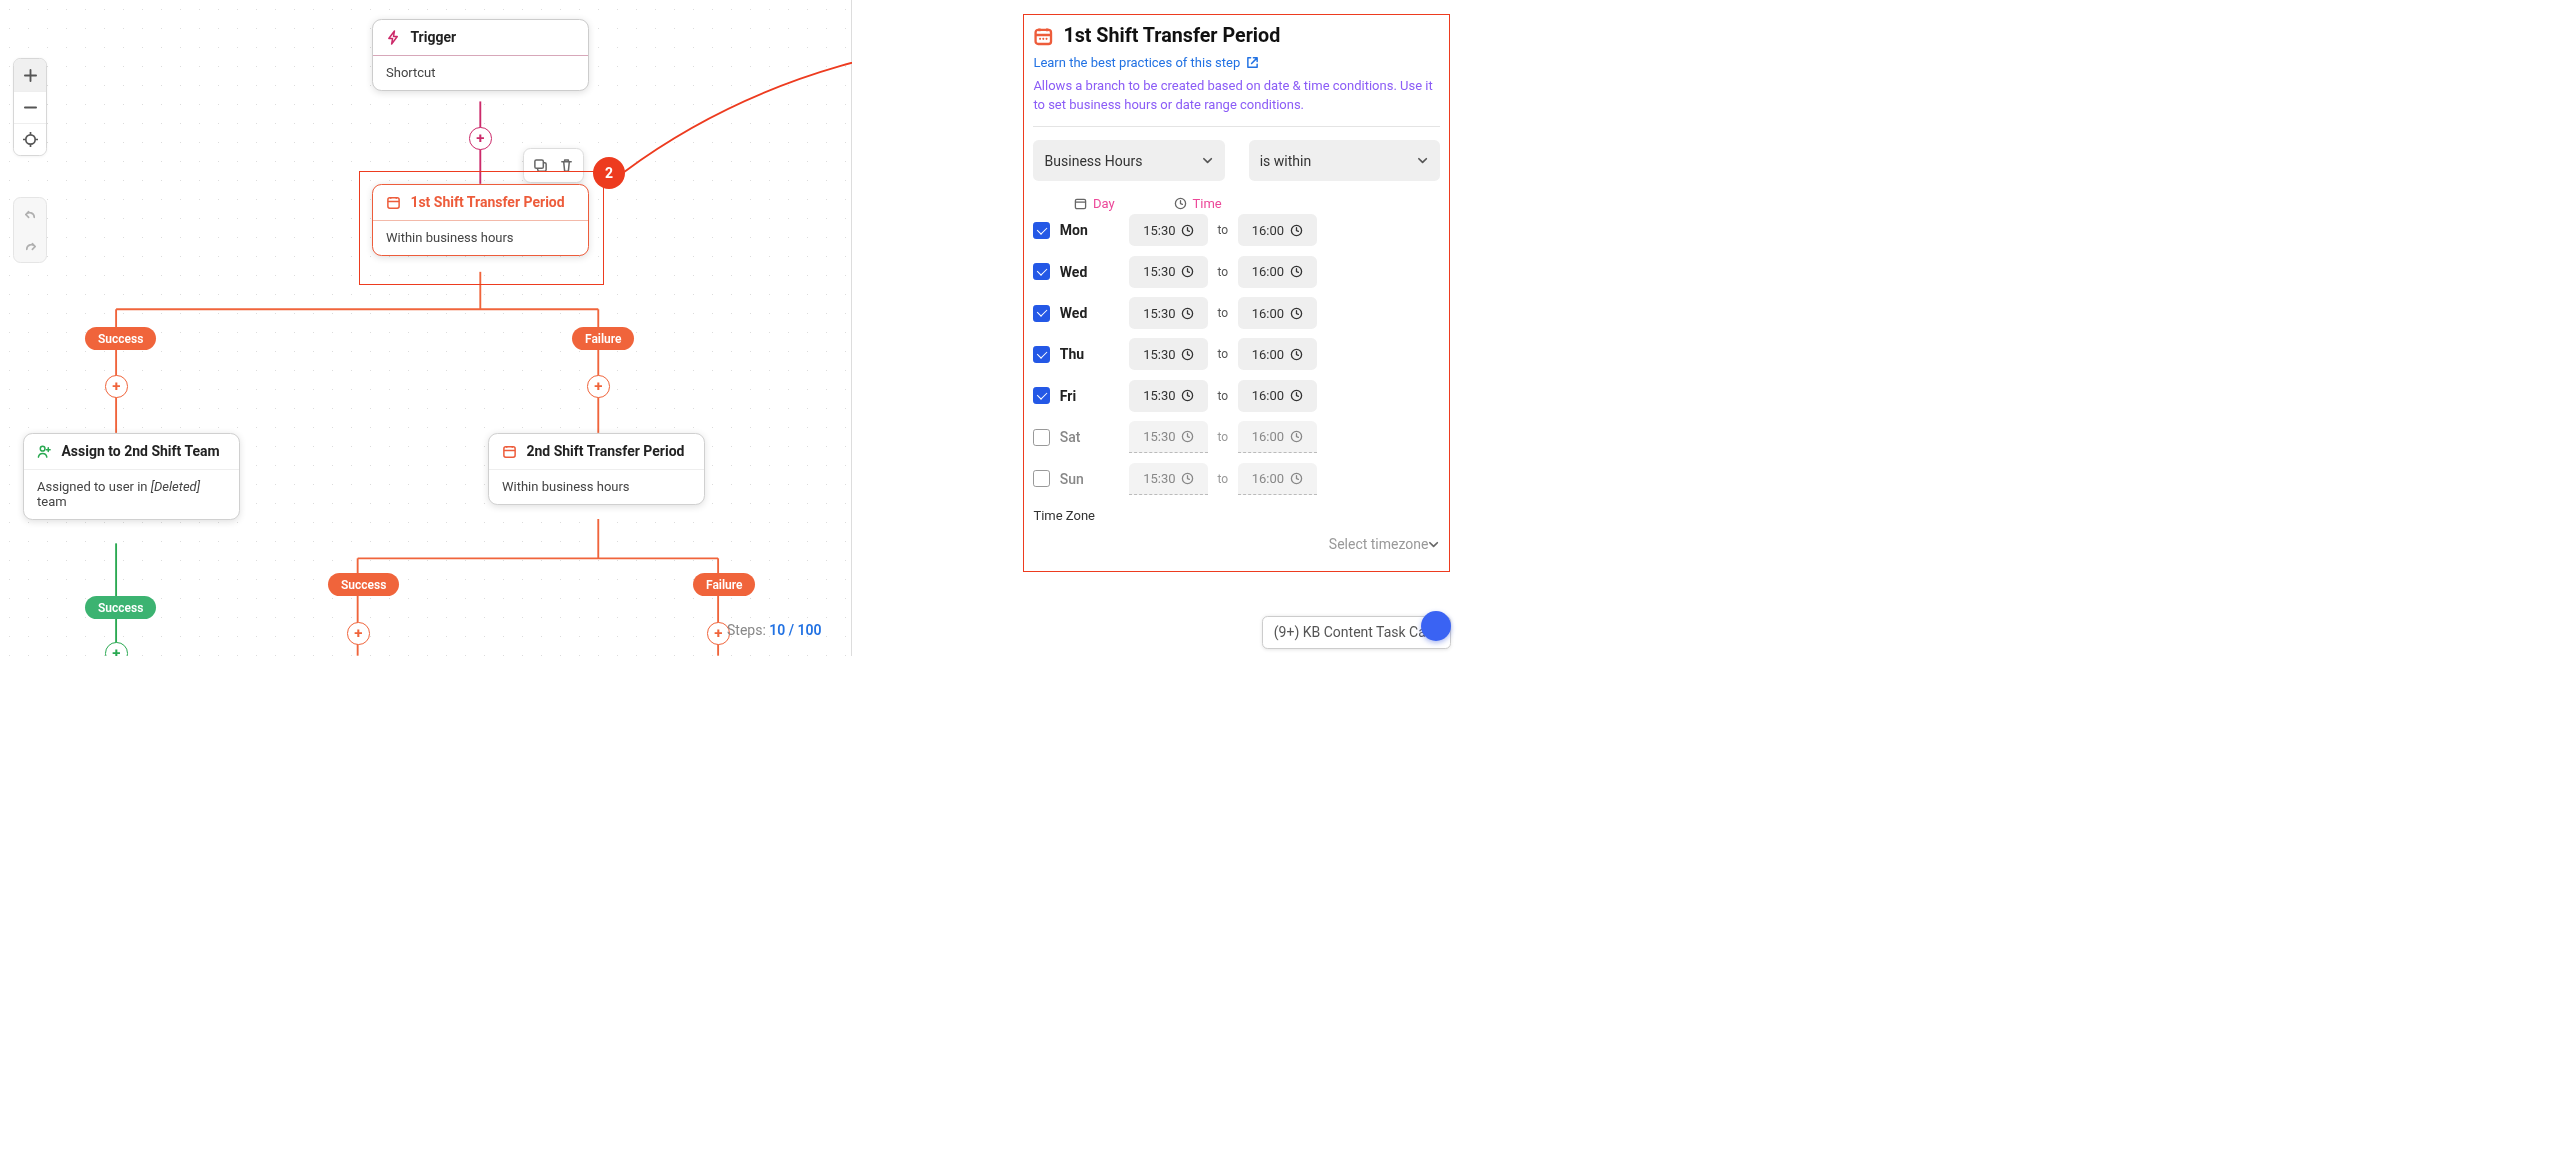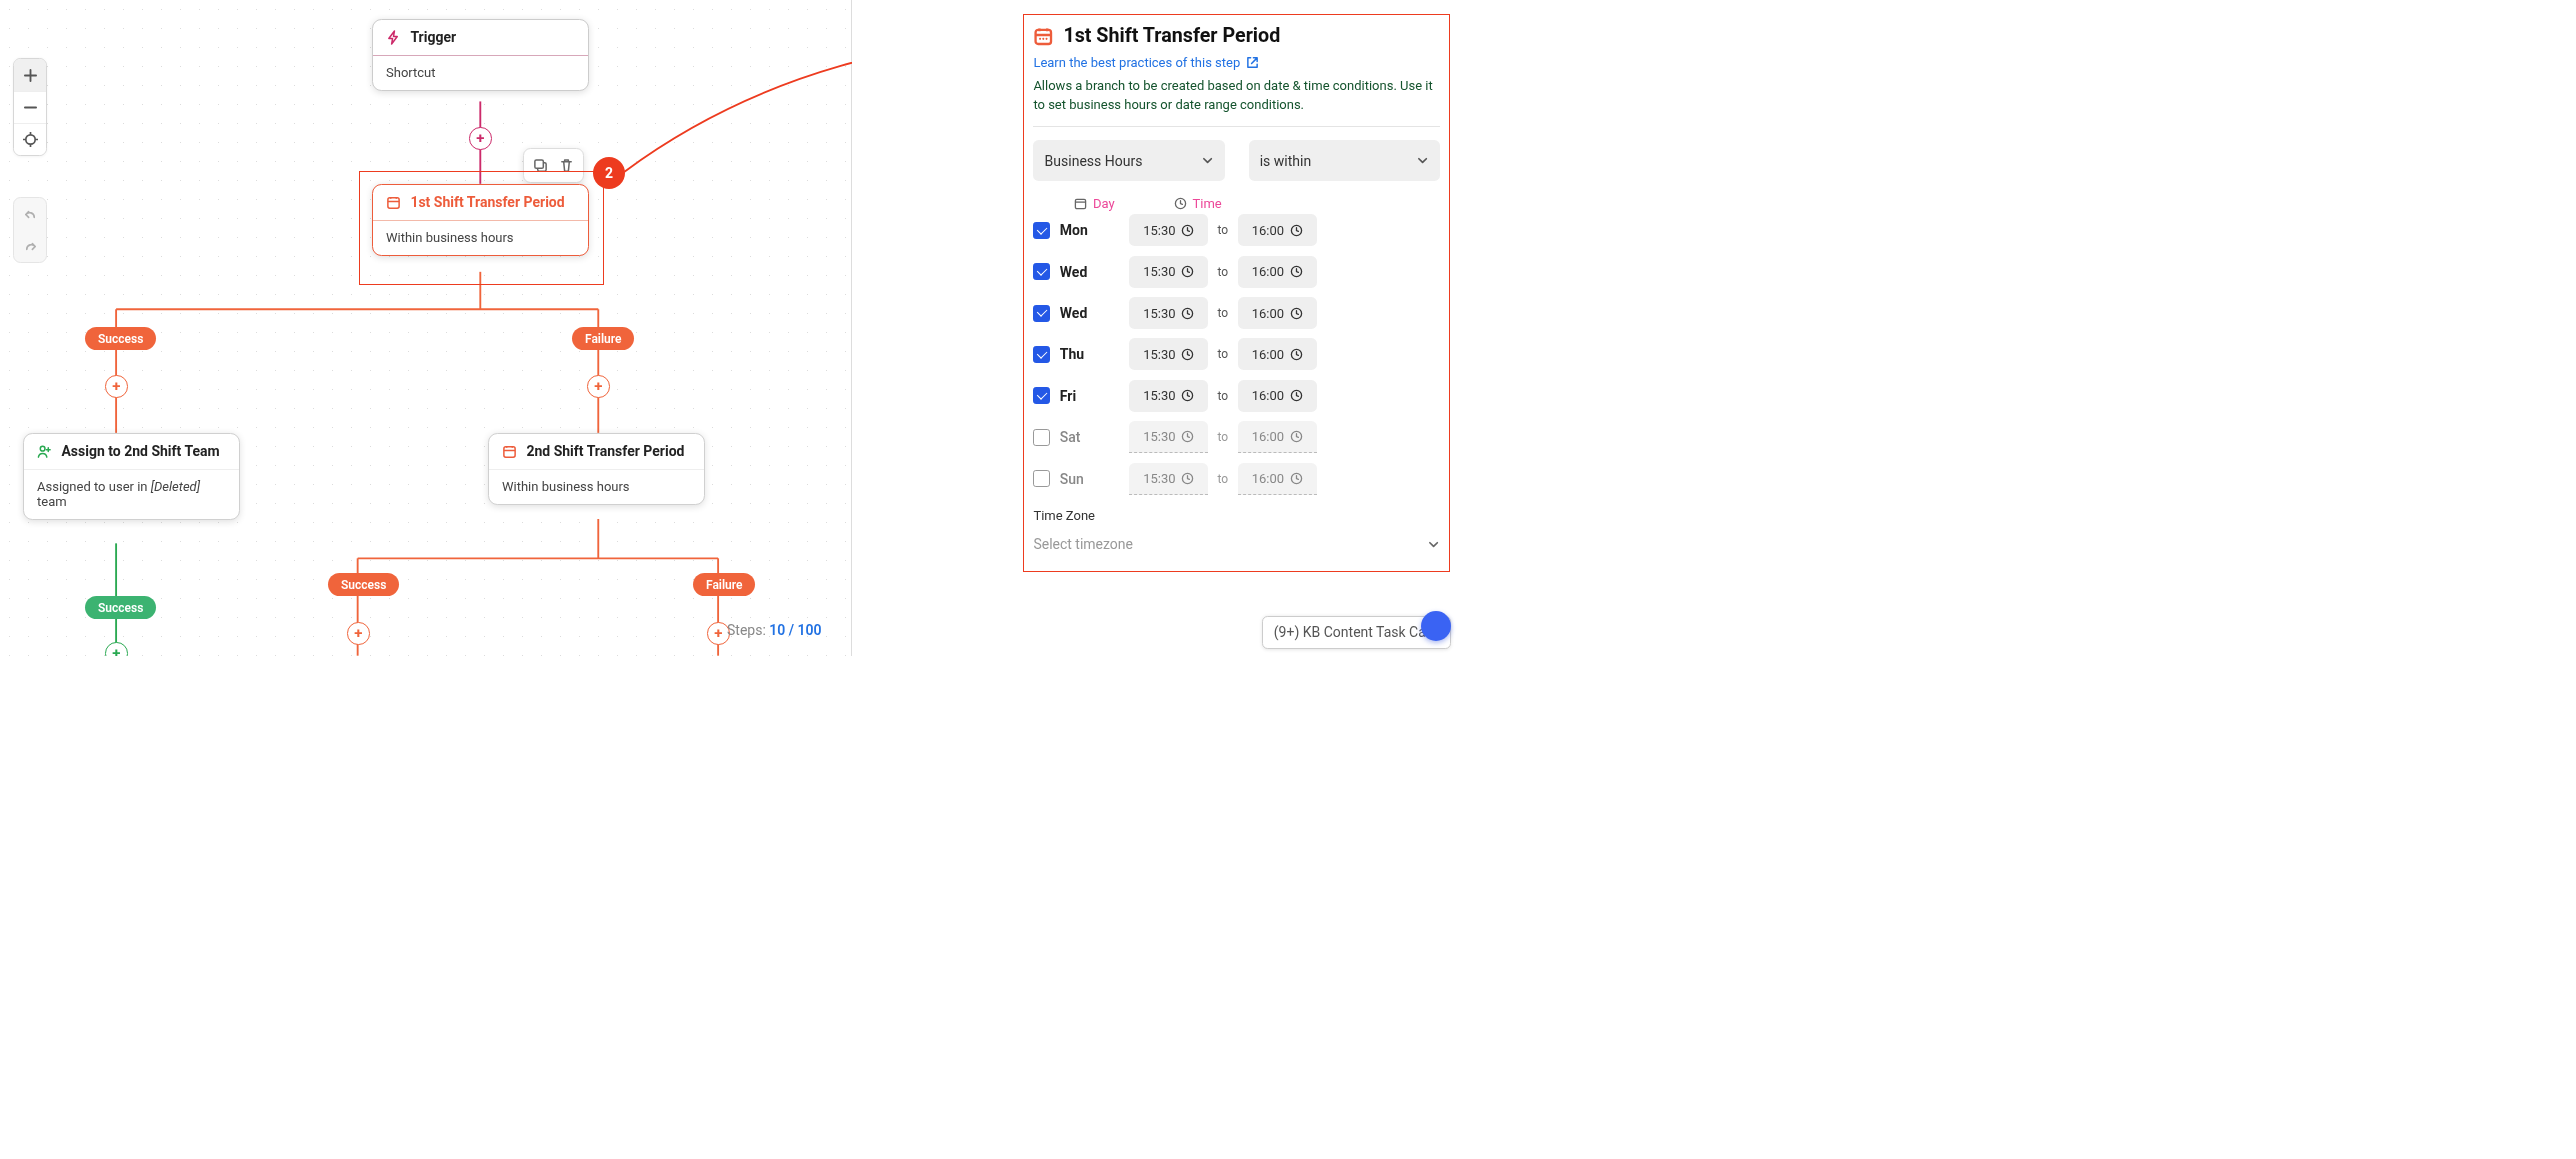--- a/index.html
+++ b/index.html
@@ -228,21 +228,21 @@
     color: #2272e3;
     font-size: 13px;
     display: inline-flex;
     align-items: center;
     gap: 5.6px;
     margin-bottom: 7.5px;
     cursor: pointer;
   }
   .panel-desc {
     font-size: 13px;
-    color: #14532d;
+    color: #8b5cf6;
     line-height: 1.45;
     margin-bottom: 11.2px;
   }
   .panel-sep { border: none; border-top: 0.9px solid #e4e4e4; margin: 9.4px 0 13px; }
   .selects-row {
     display: flex;
     gap: 24px;
     margin-bottom: 15px;
   }
   .sel {
@@ -308,21 +308,21 @@
     background: #f3f3f3;
     color:#888;
     border-bottom: 0.9px dashed #bbb;
     border-radius: 5.6px 5.6px 0 0;
   }
   .dayrow .to { font-size: 12px; color:#555; }
   .dayrow.inactive .to { color:#999;}
 
   .tzlabel { font-size: 13px; color:#333; margin-top: 13px; margin-bottom: 7.5px;}
   .tzsel {
-    display:flex; align-items:center; justify-content:space-between;
+    display:flex; align-items:center; justify-content:flex-end;
     color:#999; font-size:14px;
     height: 28px;
     cursor: pointer;
   }
 
   
   .taskcard {
     position: absolute;
     right: 7.5px; bottom: 7.5px;
     border: 0.9px solid #ccc;

